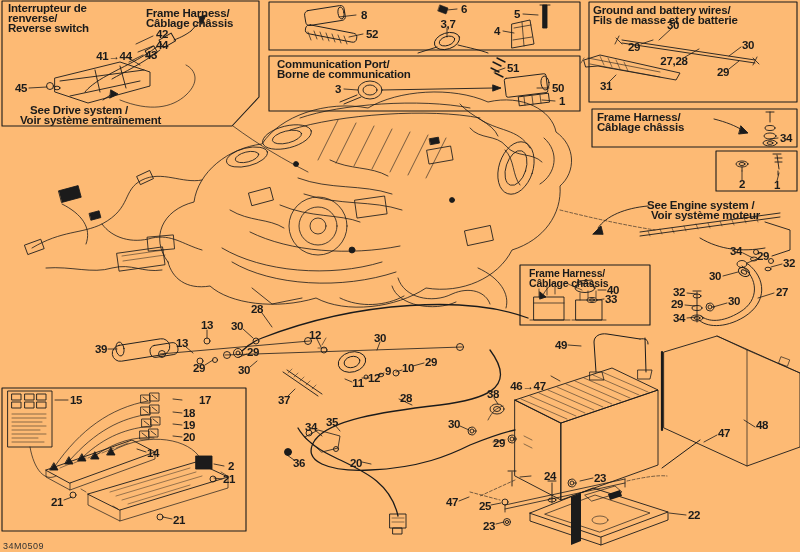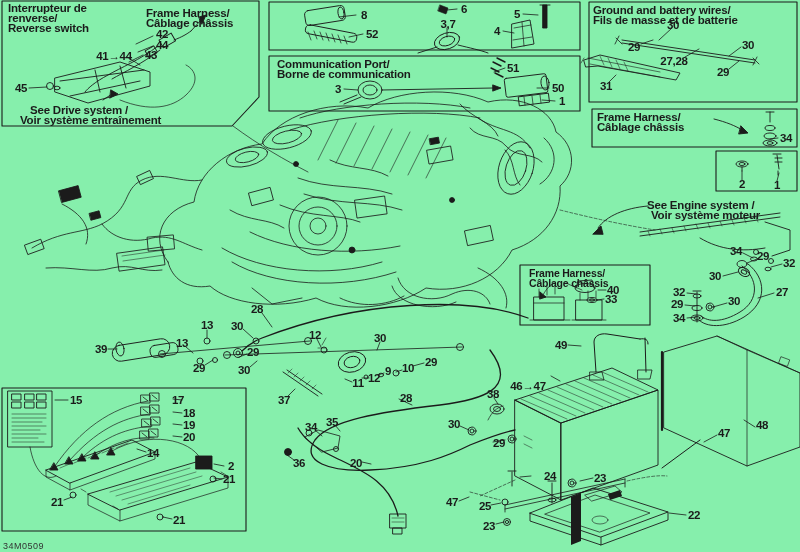--- a/index.html
+++ b/index.html
@@ -1,17 +1,17 @@
 <!DOCTYPE html>
 <html><head>
 <meta charset="utf-8">
 <style>
   html,body{margin:0;padding:0;background:#ffffff;}
   .stage{
-    position:relative;width:800px;height:552px;background:#86efac;
+    position:relative;width:800px;height:552px;background:#fdba74;
     font-family:"Liberation Sans", sans-serif;color:#141414;overflow:hidden;
   }
   svg.art{position:absolute;left:0;top:0;width:800px;height:552px;}
   .label{
     position:absolute;font-size:11.5px;font-weight:700;letter-spacing:-0.2px;
     line-height:10.5px;white-space:nowrap;color:#1b1b1b;
   }
   .label.small{font-size:10.5px;}
   .figcode{position:absolute;font-size:9px;font-weight:400;letter-spacing:0.5px;color:#333;}
   .callout{
@@ -425,21 +425,21 @@
       <span class="callout" style="left: 528px; top: 374px; margin-top: 12px;">46→47</span>
       <span class="callout" style="left: 762px; top: 425px;">48</span>
       <span class="callout" style="left: 724px; top: 433px;">47</span>
       <span class="callout" style="left: 452px; top: 502px;">47</span>
       <span class="callout" style="left: 485px; top: 506px;">25</span>
       <span class="callout" style="left: 489px; top: 526px;">23</span>
       <span class="callout" style="left: 538px; top: 476px; padding-left: 24px;">24</span>
       <span class="callout" style="left: 600px; top: 478px;">23</span>
       <span class="callout" style="left: 694px; top: 515px;">22</span>
       <span class="callout" style="left: 76px; top: 400px;">15</span>
-      <span class="callout" style="left: 178px; top: 400px;">17</span>
+      <span class="callout" style="left: 205px; top: 400px;">17</span>
       <span class="callout" style="left: 189px; top: 413px;">18</span>
       <span class="callout" style="left: 189px; top: 425px;">19</span>
       <span class="callout" style="left: 189px; top: 437px;">20</span>
       <span class="callout" style="left: 153px; top: 453px;">14</span>
       <span class="callout" style="left: 231px; top: 466px;">2</span>
       <span class="callout" style="left: 229px; top: 479px;">21</span>
       <span class="callout" style="left: 57px; top: 502px;">21</span>
       <span class="callout" style="left: 179px; top: 520px;">21</span>
     </div>
 </div>

